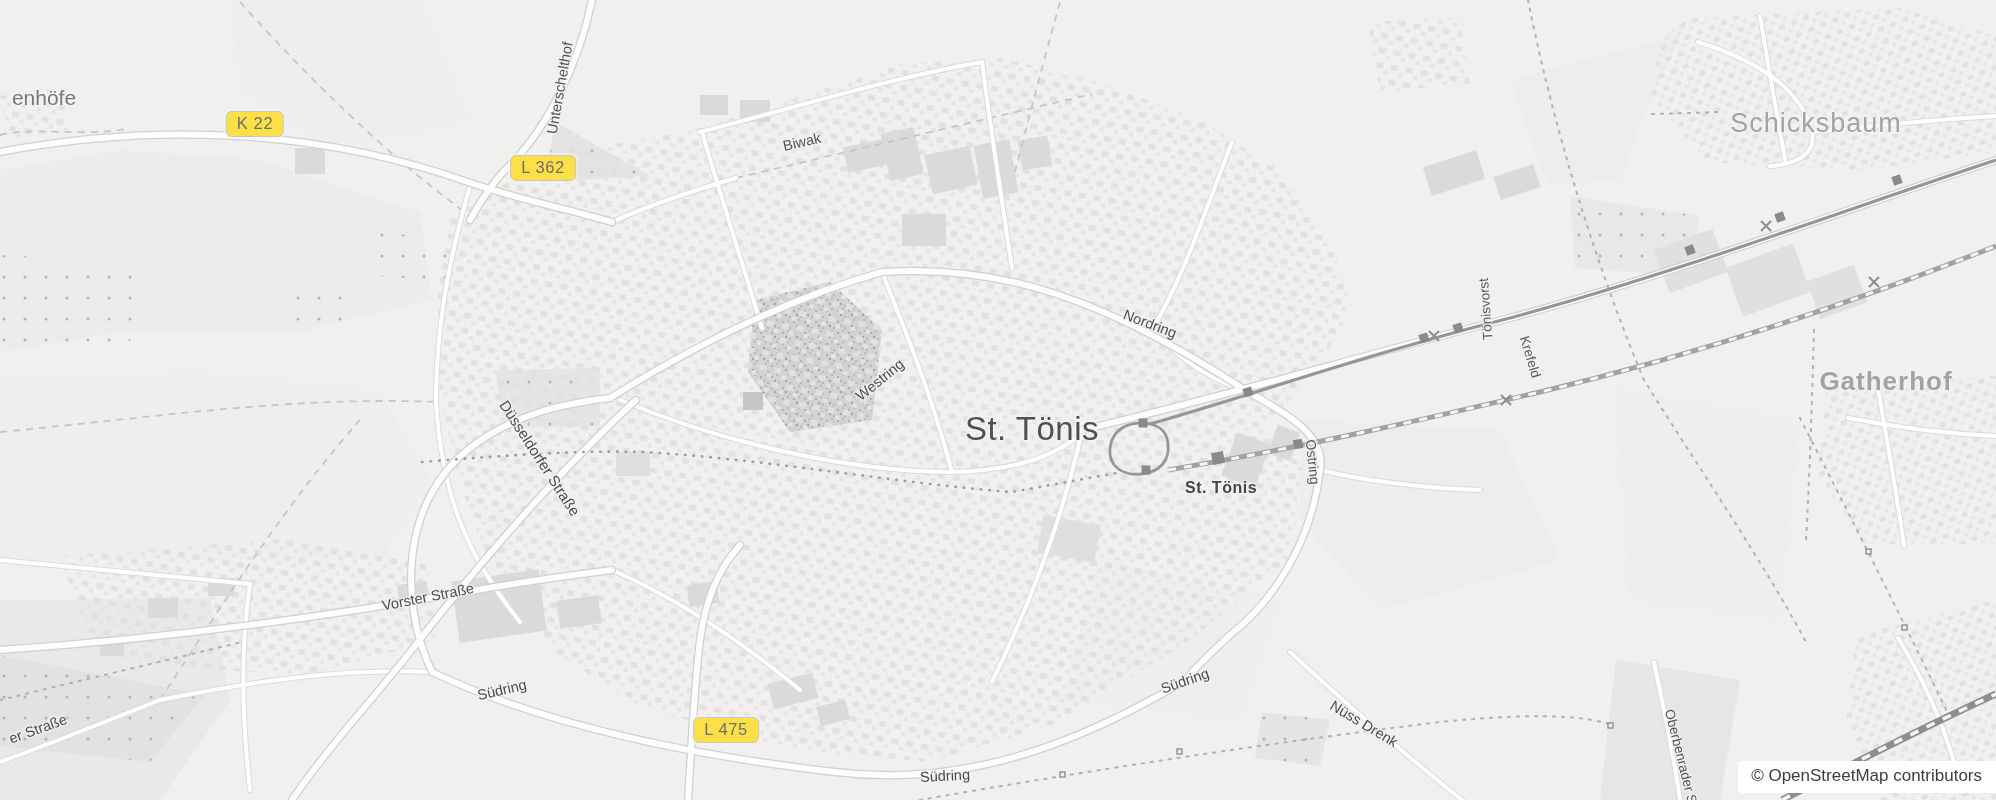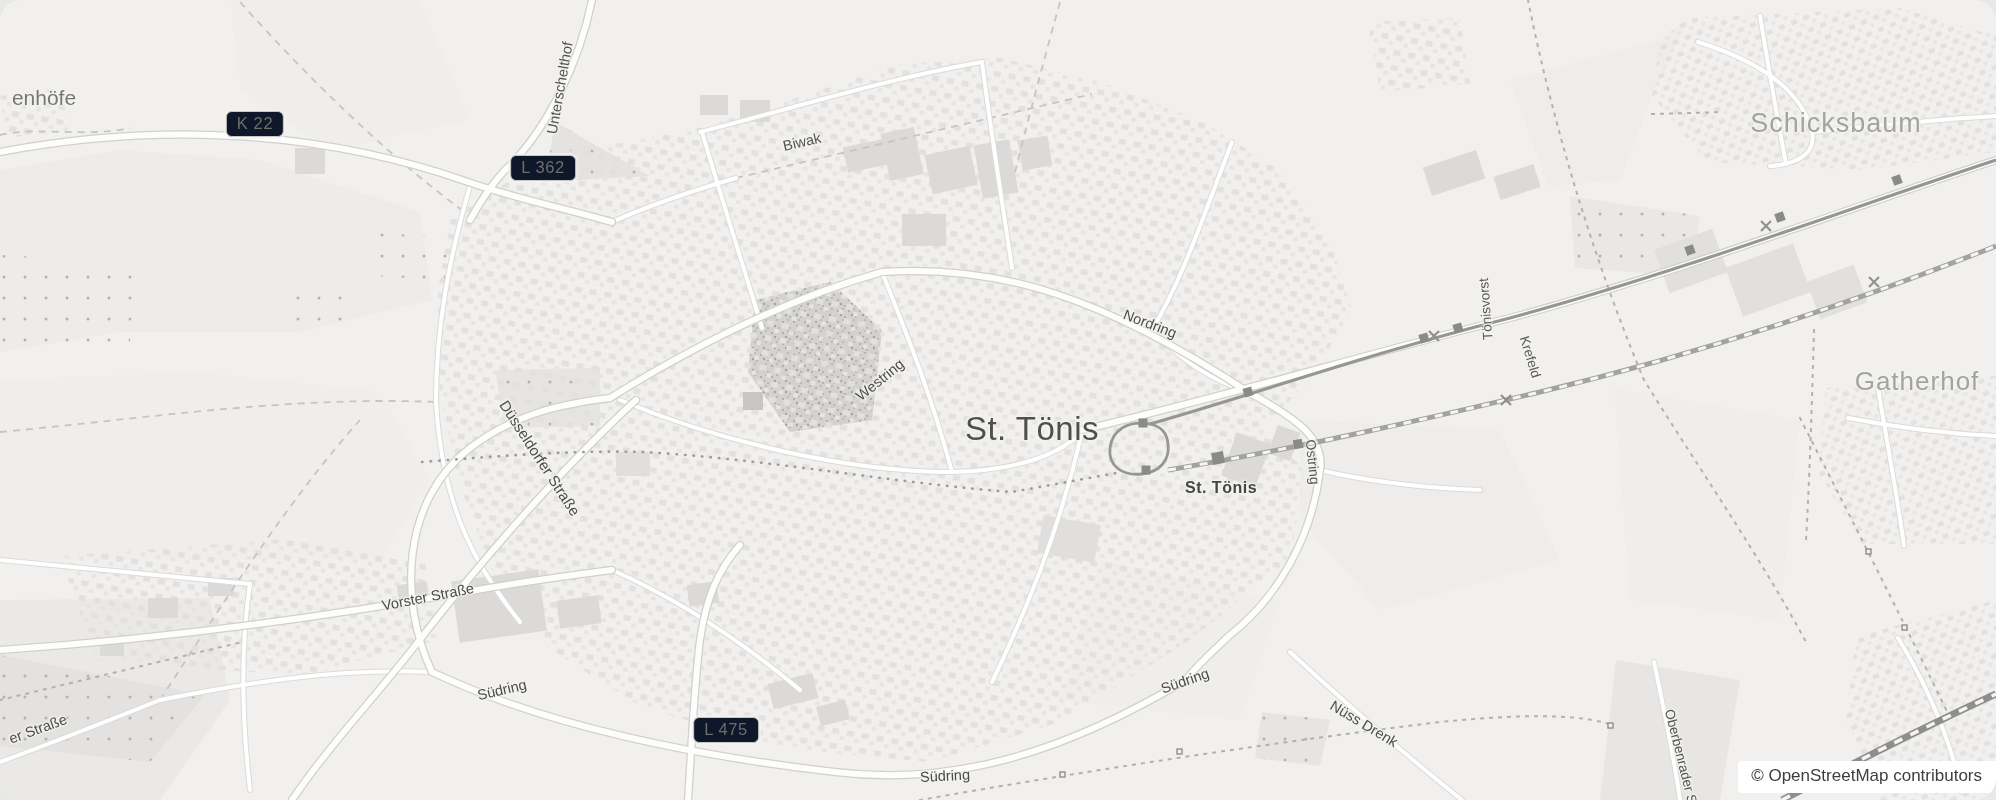--- a/index.html
+++ b/index.html
@@ -1,24 +1,24 @@
 <!DOCTYPE html>
 <html><head>
 <meta charset="utf-8">
 <style>
   html,body{margin:0;padding:0;background:#e8e8e6;}
   .stage{position:relative;width:1996px;height:800px;overflow:hidden;
-         background:#f1f0ee;font-family:"Liberation Sans",sans-serif;border-radius:22px;
+         background:#f1f0ee;font-family:"Liberation Sans",sans-serif;
          -webkit-font-smoothing:antialiased;}
   .stage svg{position:absolute;left:0;top:0;}
   .map-label{position:absolute;white-space:nowrap;line-height:1;
     text-shadow:0 0 2px #f4f3f1,0 0 3px #f4f3f1,0 0 4px #f4f3f1,
                 1px 1px 2px #f4f3f1,-1px -1px 2px #f4f3f1;}
   .shield{position:absolute;transform:translate(-50%,-50%);
-    background:#0f172a;border:1.5px solid #c7c7c5;border-radius:6px;
+    background:#fde047;border:1.5px solid #c7c7c5;border-radius:6px;
     padding:2px 10px 3px;font-size:16.5px;color:#6e6e6c;letter-spacing:.6px;
     box-shadow:0 0 0 2px rgba(243,242,240,.65);}
   .attribution{position:absolute;right:-4px;bottom:7px;background:#ffffff;
     border-radius:4px;padding:5px 18px 7px 13px;font-size:17px;color:#3e3e3e;}
 </style>
 </head>
 <body>
 
 <div class="stage">
 
@@ -253,23 +253,23 @@
   <g stroke="#8e8e8c" stroke-width="2" fill="none">
     <path d="M1429,331 L1439,341 M1439,331 L1429,341"></path>
     <path d="M1761,221 L1771,231 M1771,221 L1761,231"></path>
     <path d="M1869,277 L1879,287 M1879,277 L1869,287"></path>
     <path d="M1501,395 L1511,405 M1511,395 L1501,405"></path>
   </g>
 </svg>
 
 <div id="labels">
       <span class="map-label" style="left: 44px; top: 97px; font-size: 21px; color: rgb(119, 119, 117); font-weight: 400; transform: translate(-50%, -50%) rotate(0deg);">enhöfe</span>
-      <span class="map-label" style="left: 1816px; top: 123px; font-size: 27px; color: rgb(163, 163, 161); font-weight: 400; letter-spacing: 1px; transform: translate(-50%, -50%) rotate(0deg); margin-left: 20px;">Schicksbaum</span>
+      <span class="map-label" style="left: 1816px; top: 123px; font-size: 27px; color: rgb(163, 163, 161); font-weight: 400; letter-spacing: 1px; transform: translate(-50%, -50%) rotate(0deg);">Schicksbaum</span>
       <span class="map-label" style="left: 1032px; top: 428px; font-size: 33px; color: rgb(79, 79, 77); font-weight: 400; letter-spacing: 0.5px; transform: translate(-50%, -50%) rotate(0deg);">St. Tönis</span>
-      <span class="map-label" style="left: 1886px; top: 381px; font-size: 26px; color: rgb(163, 163, 161); font-weight: 400; letter-spacing: 1px; transform: translate(-50%, -50%) rotate(0deg); margin-left: 31px;">Gatherhof</span>
+      <span class="map-label" style="left: 1886px; top: 381px; font-size: 26px; color: rgb(163, 163, 161); font-weight: 700; letter-spacing: 1px; transform: translate(-50%, -50%) rotate(0deg);">Gatherhof</span>
       <span class="map-label" style="left: 1221px; top: 488px; font-size: 16px; color: rgb(69, 69, 67); font-weight: 700; letter-spacing: 0.5px; transform: translate(-50%, -50%) rotate(0deg);">St. Tönis</span>
       <span class="map-label" style="left: 560px; top: 88px; font-size: 14.5px; color: rgb(83, 83, 81); font-weight: 400; transform: translate(-50%, -50%) rotate(-80deg);">Unterschelthof</span>
       <span class="map-label" style="left: 802px; top: 142px; font-size: 14.5px; color: rgb(83, 83, 81); font-weight: 400; transform: translate(-50%, -50%) rotate(-13deg);">Biwak</span>
       <span class="map-label" style="left: 1150px; top: 324px; font-size: 14.5px; color: rgb(76, 76, 74); font-weight: 400; transform: translate(-50%, -50%) rotate(21deg);">Nordring</span>
       <span class="map-label" style="left: 880px; top: 380px; font-size: 14.5px; color: rgb(76, 76, 74); font-weight: 400; transform: translate(-50%, -50%) rotate(-39deg);">Westring</span>
       <span class="map-label" style="left: 1313px; top: 462px; font-size: 14px; color: rgb(90, 90, 88); font-weight: 400; transform: translate(-50%, -50%) rotate(84deg);">Ostring</span>
       <span class="map-label" style="left: 1486px; top: 309px; font-size: 13.5px; color: rgb(90, 90, 88); font-weight: 400; transform: translate(-50%, -50%) rotate(-94deg);">Tönisvorst</span>
       <span class="map-label" style="left: 1530px; top: 357px; font-size: 13.5px; color: rgb(90, 90, 88); font-weight: 400; transform: translate(-50%, -50%) rotate(73deg);">Krefeld</span>
       <span class="map-label" style="left: 540px; top: 458px; font-size: 15px; color: rgb(76, 76, 74); font-weight: 400; transform: translate(-50%, -50%) rotate(57deg);">Düsseldorfer Straße</span>
       <span class="map-label" style="left: 428px; top: 597px; font-size: 14.5px; color: rgb(76, 76, 74); font-weight: 400; transform: translate(-50%, -50%) rotate(-11deg);">Vorster Straße</span>

